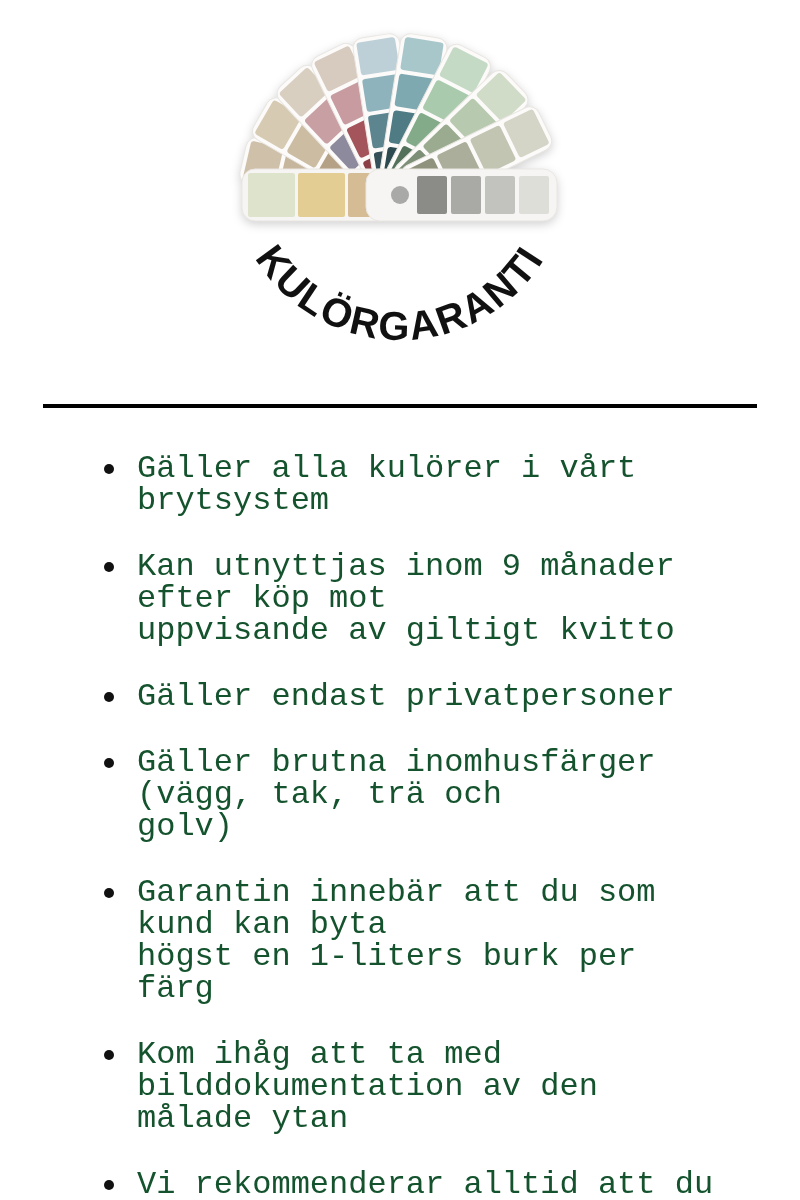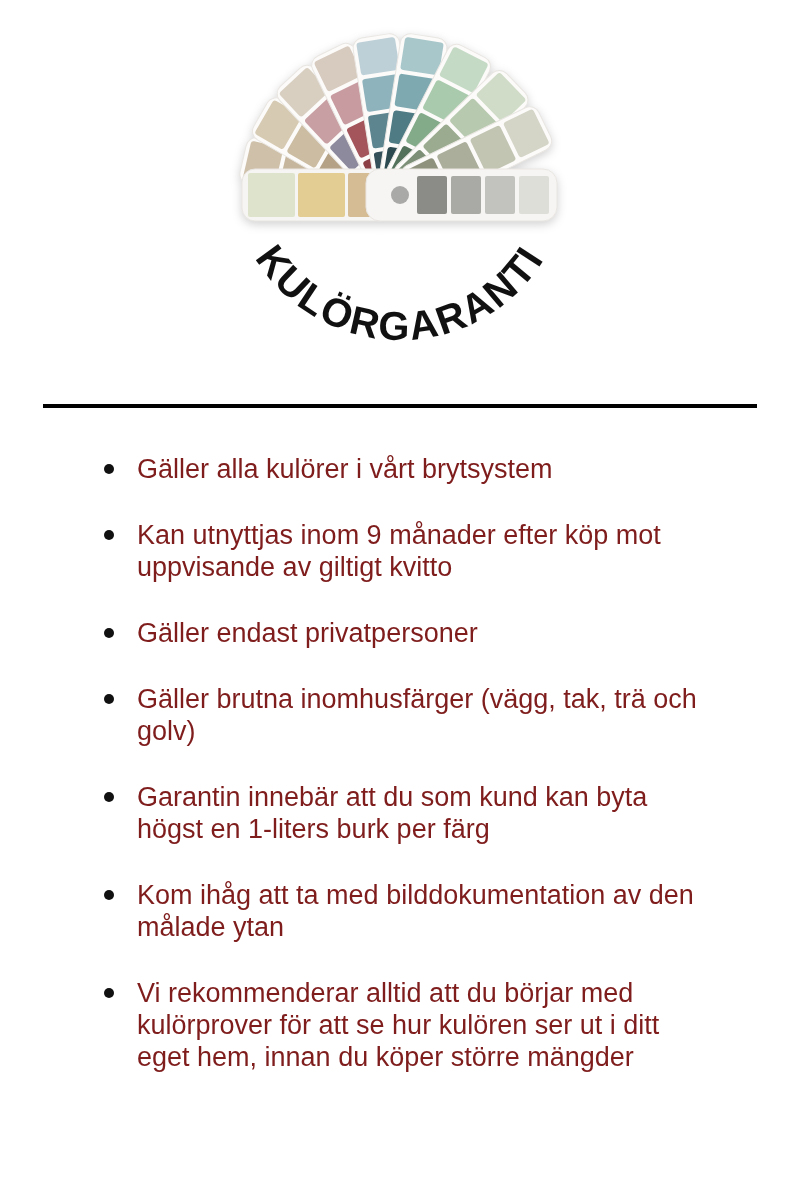--- a/index.html
+++ b/index.html
@@ -35,24 +35,25 @@
   ul.terms {
     margin: 45px 0 0 104px;
     padding: 0;
     width: 610px;
     list-style: none;
   }
   ul.terms li {
     position: relative;
     padding-left: 33px;
     margin: 0 0 34px 0;
-    font-size: 27px;
+    font-size: 32px;
     line-height: 32px;
     white-space: pre-line;
-    color: #7f1d1d;
+    color: #14532d;
+    font-family: Liberation Mono, monospace;
   }
   ul.terms li::before {
     content: "";
     position: absolute;
     left: 0;
     top: 11px;
     width: 10px;
     height: 10px;
     border-radius: 50%;
     background: #111111;

